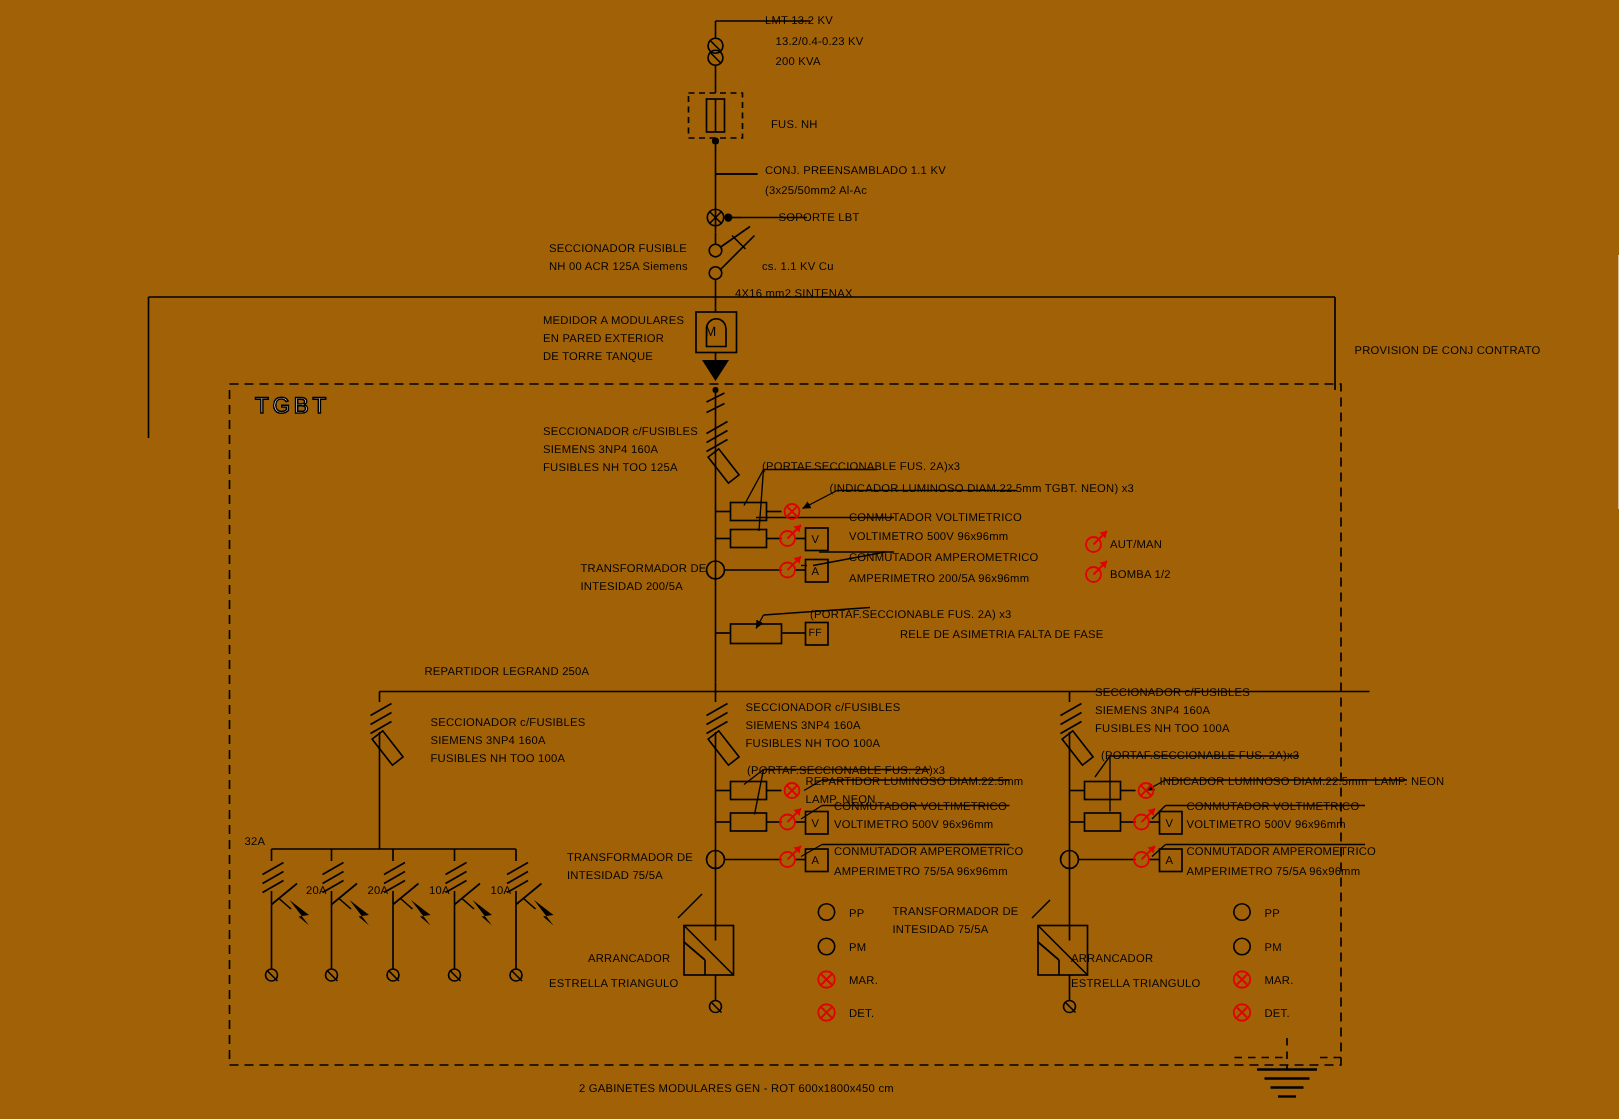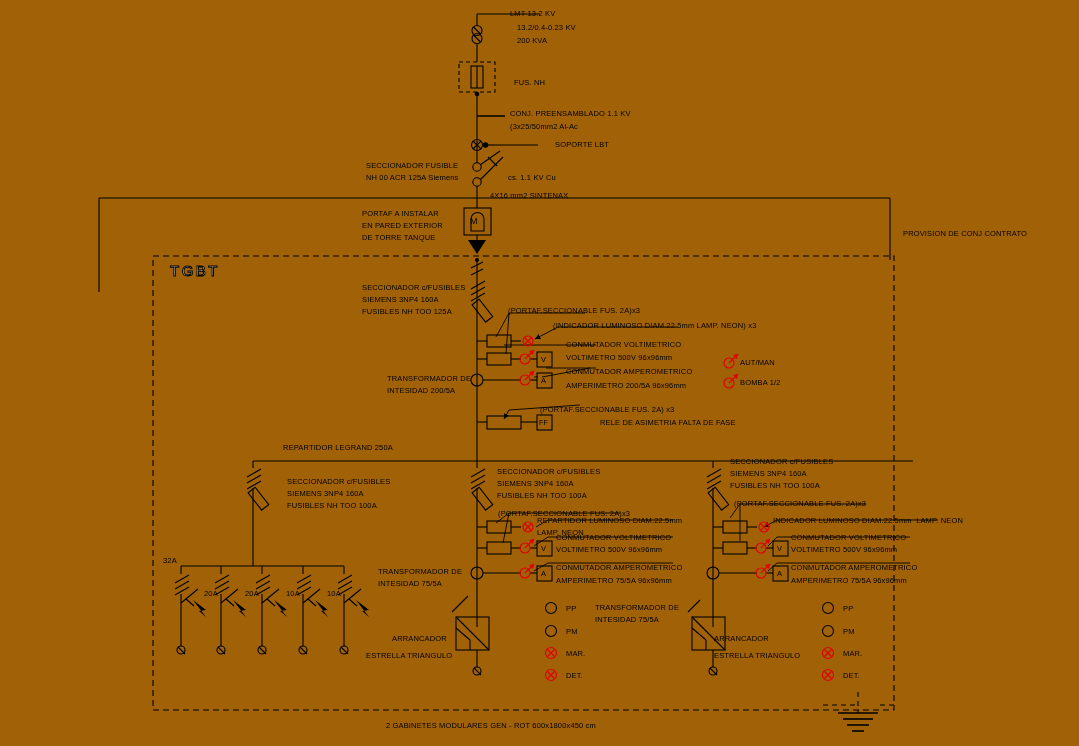--- a/index.html
+++ b/index.html
@@ -466,40 +466,40 @@
       </g>
     </g>
   </svg>
 
   <div class="lbl" style="left:510px; top:9px;">LMT 13.2 KV</div>
   <div class="lbl" style="left:517px; top:23px;">13.2/0.4-0.23 KV</div>
   <div class="lbl" style="left:517px; top:36px;">200 KVA</div>
   <div class="lbl" style="left:514px; top:78px;">FUS. NH</div>
   <div class="lbl" style="left:510px; top:109px;">CONJ. PREENSAMBLADO 1.1 KV</div>
   <div class="lbl" style="left:510px; top:122px;">(3x25/50mm2 Al-Ac</div>
-  <div class="lbl" style="left:519px; top:140px;margin-left:36px;">SOPORTE LBT</div>
+  <div class="lbl" style="left:519px; top:140px;">SOPORTE LBT</div>
   <div class="lbl" style="left:366px; top:161px;">SECCIONADOR FUSIBLE</div>
   <div class="lbl" style="left:366px; top:173px;">NH 00 ACR 125A Siemens</div>
   <div class="lbl" style="left:508px; top:173px;">cs. 1.1 KV Cu</div>
   <div class="lbl" style="left:490px; top:191px;">4X16 mm2 SINTENAX</div>
 
-  <div class="lbl" style="left:362px; top:209px;">PORTAF A INSTALAR</div>
+  <div class="lbl" style="left:362px; top:209px;">MEDIDOR A MODULARES</div>
   <div class="lbl" style="left:362px; top:221px;">EN PARED EXTERIOR</div>
   <div class="lbl" style="left:362px; top:233px;">DE TORRE TANQUE</div>
   <div class="lbl" style="left:470px; top:216px; font-size:9px;">M</div>
   <div class="lbl" style="left:903px; top:229px;">PROVISION DE CONJ CONTRATO</div>
 
   <div class="tgbt" style="left:170px; top:262px;">TGBT</div>
 
   <div class="lbl" style="left:362px; top:283px;">SECCIONADOR c/FUSIBLES</div>
   <div class="lbl" style="left:362px; top:295px;">SIEMENS 3NP4 160A</div>
   <div class="lbl" style="left:362px; top:307px;">FUSIBLES NH TOO 125A</div>
 
   <div class="lbl" style="left:508px; top:306px;">(PORTAF.SECCIONABLE FUS. 2A)x3</div>
-  <div class="lbl" style="left:553px; top:321px;">(INDICADOR LUMINOSO DIAM.22.5mm LAMP. NEON) x3</div>
+  <div class="lbl" style="left:553px; top:321px;">(INDICADOR LUMINOSO DIAM.22.5mm TGBT. NEON) x3</div>
   <div class="lbl" style="left:566px; top:340px;">CONMUTADOR VOLTIMETRICO</div>
   <div class="lbl" style="left:566px; top:353px;">VOLTIMETRO 500V 96x96mm</div>
   <div class="lbl" style="left:566px; top:367px;">CONMUTADOR AMPEROMETRICO</div>
   <div class="lbl" style="left:566px; top:381px;">AMPERIMETRO 200/5A 96x96mm</div>
   <div class="lbl" style="left:387px; top:374px;">TRANSFORMADOR DE</div>
   <div class="lbl" style="left:387px; top:386px;">INTESIDAD 200/5A</div>
   <div class="lbl" style="left:540px; top:405px;">(PORTAF.SECCIONABLE FUS. 2A) x3</div>
   <div class="lbl" style="left:560px; top:418px;padding-left:40px;">RELE DE ASIMETRIA FALTA DE FASE</div>
   <div class="lbl sm" style="left:539px; top:418px;">FF</div>
   <div class="lbl" style="left:541px; top:355px;">V</div>

